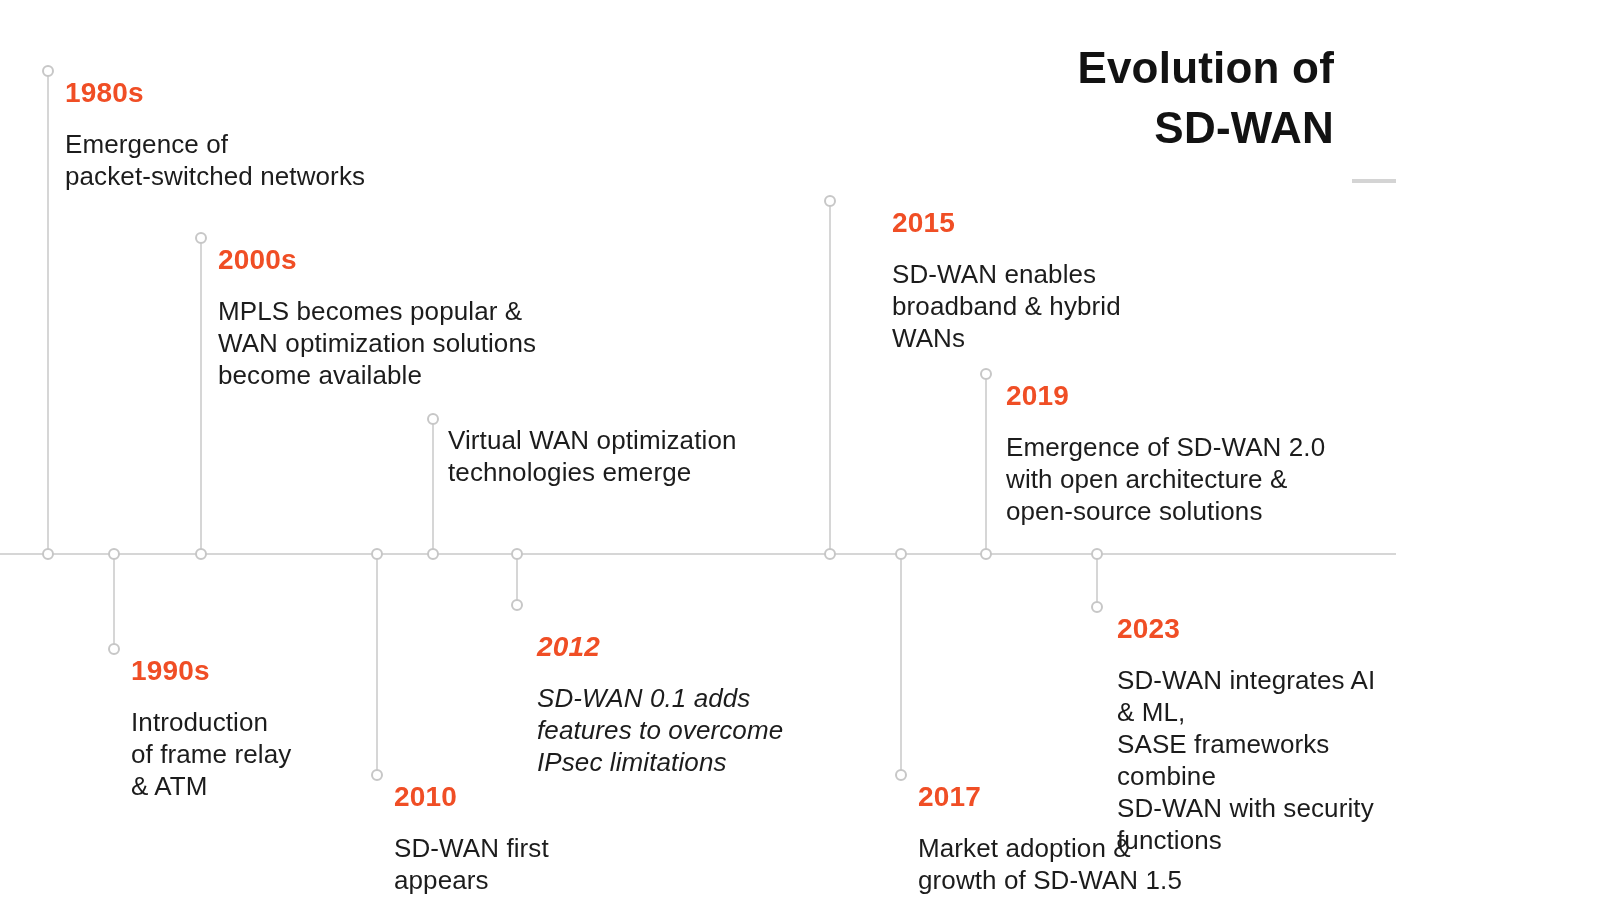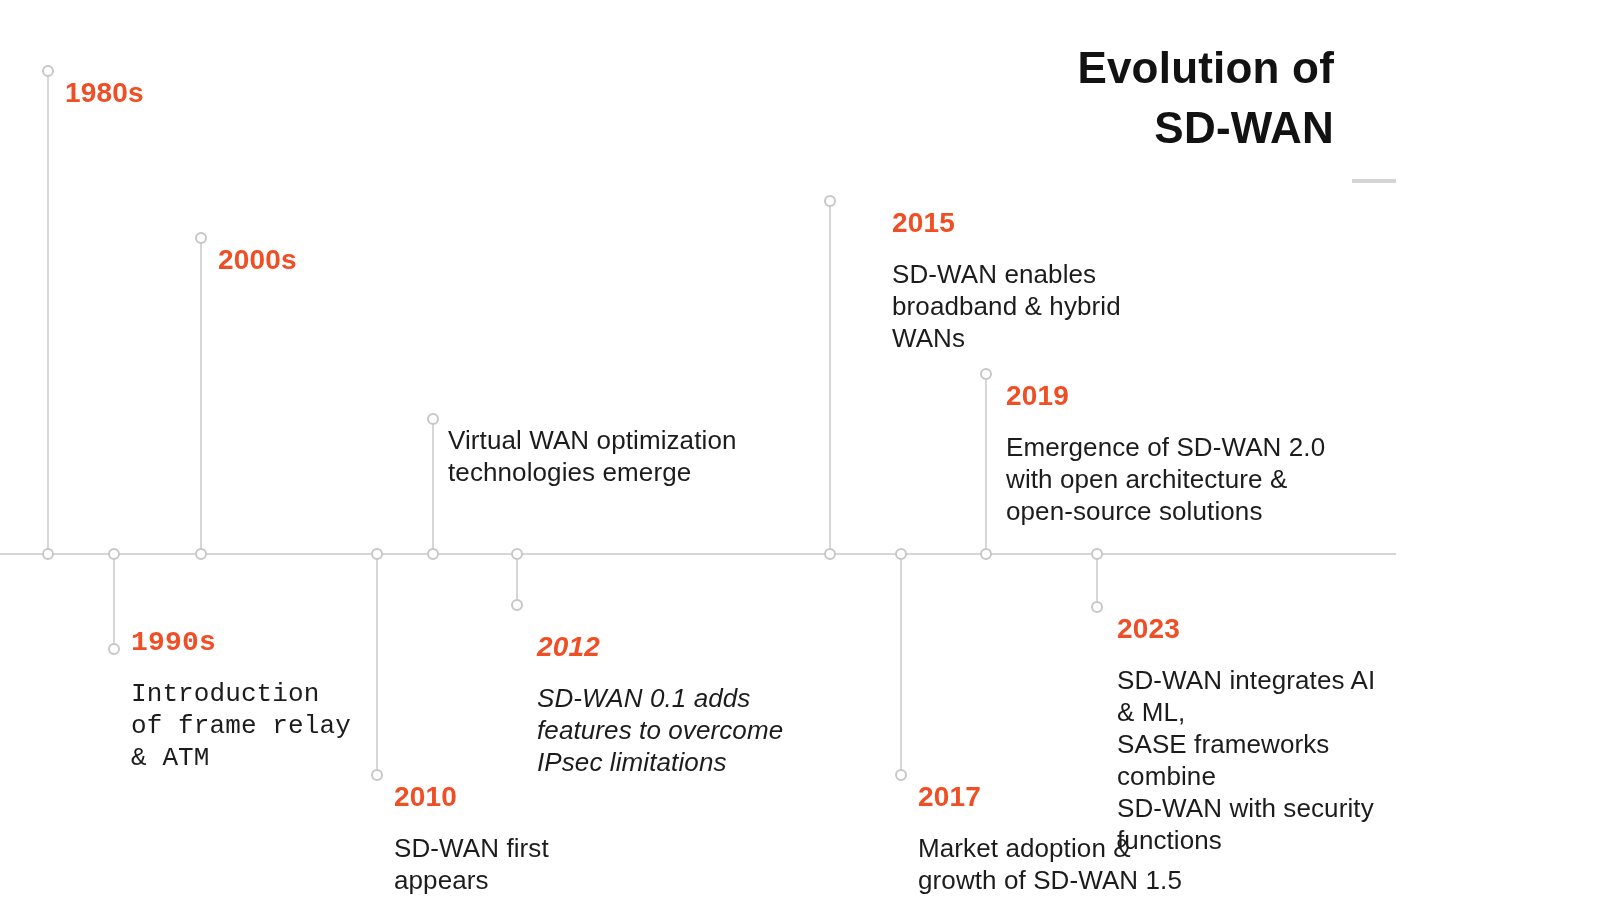--- a/index.html
+++ b/index.html
@@ -75,41 +75,46 @@
   <div class="main-title">Evolution of
 SD-WAN</div>
   <div class="title-underline"></div>
 
   <div>
     <div class="stem" style="left:47px;top:71px;height:483px;"></div>
     <div class="dot" style="left:42px;top:548px;"></div>
     <div class="dot" style="left:42px;top:65px;"></div>
     <div class="event-text" style="left:65px;top:58px;">
       <div class="event-year">1980s</div>
+      <div class="event-desc">Emergence of
+packet-switched networks</div>
     </div>
   </div>
 
   <div>
     <div class="stem" style="left:113px;top:555px;height:94px;"></div>
     <div class="dot" style="left:108px;top:548px;"></div>
     <div class="dot" style="left:108px;top:643px;"></div>
-    <div class="event-text" style="left:131px;top:608px;font-family:Liberation Mono, monospace;">
+    <div class="event-text" style="left:131px;top:636px;">
       <div class="event-year">1990s</div>
       <div class="event-desc">Introduction
 of frame relay
 &amp; ATM</div>
     </div>
   </div>
 
   <div>
     <div class="stem" style="left:200px;top:238px;height:316px;"></div>
     <div class="dot" style="left:195px;top:548px;"></div>
     <div class="dot" style="left:195px;top:232px;"></div>
     <div class="event-text" style="left:218px;top:225px;">
       <div class="event-year">2000s</div>
+      <div class="event-desc">MPLS becomes popular &amp;
+WAN optimization solutions
+become available</div>
     </div>
   </div>
 
   <div>
     <div class="stem" style="left:376px;top:555px;height:220px;"></div>
     <div class="dot" style="left:371px;top:548px;"></div>
     <div class="dot" style="left:371px;top:769px;"></div>
     <div class="event-text" style="left:394px;top:762px;">
       <div class="event-year">2010</div>
       <div class="event-desc">SD-WAN first

